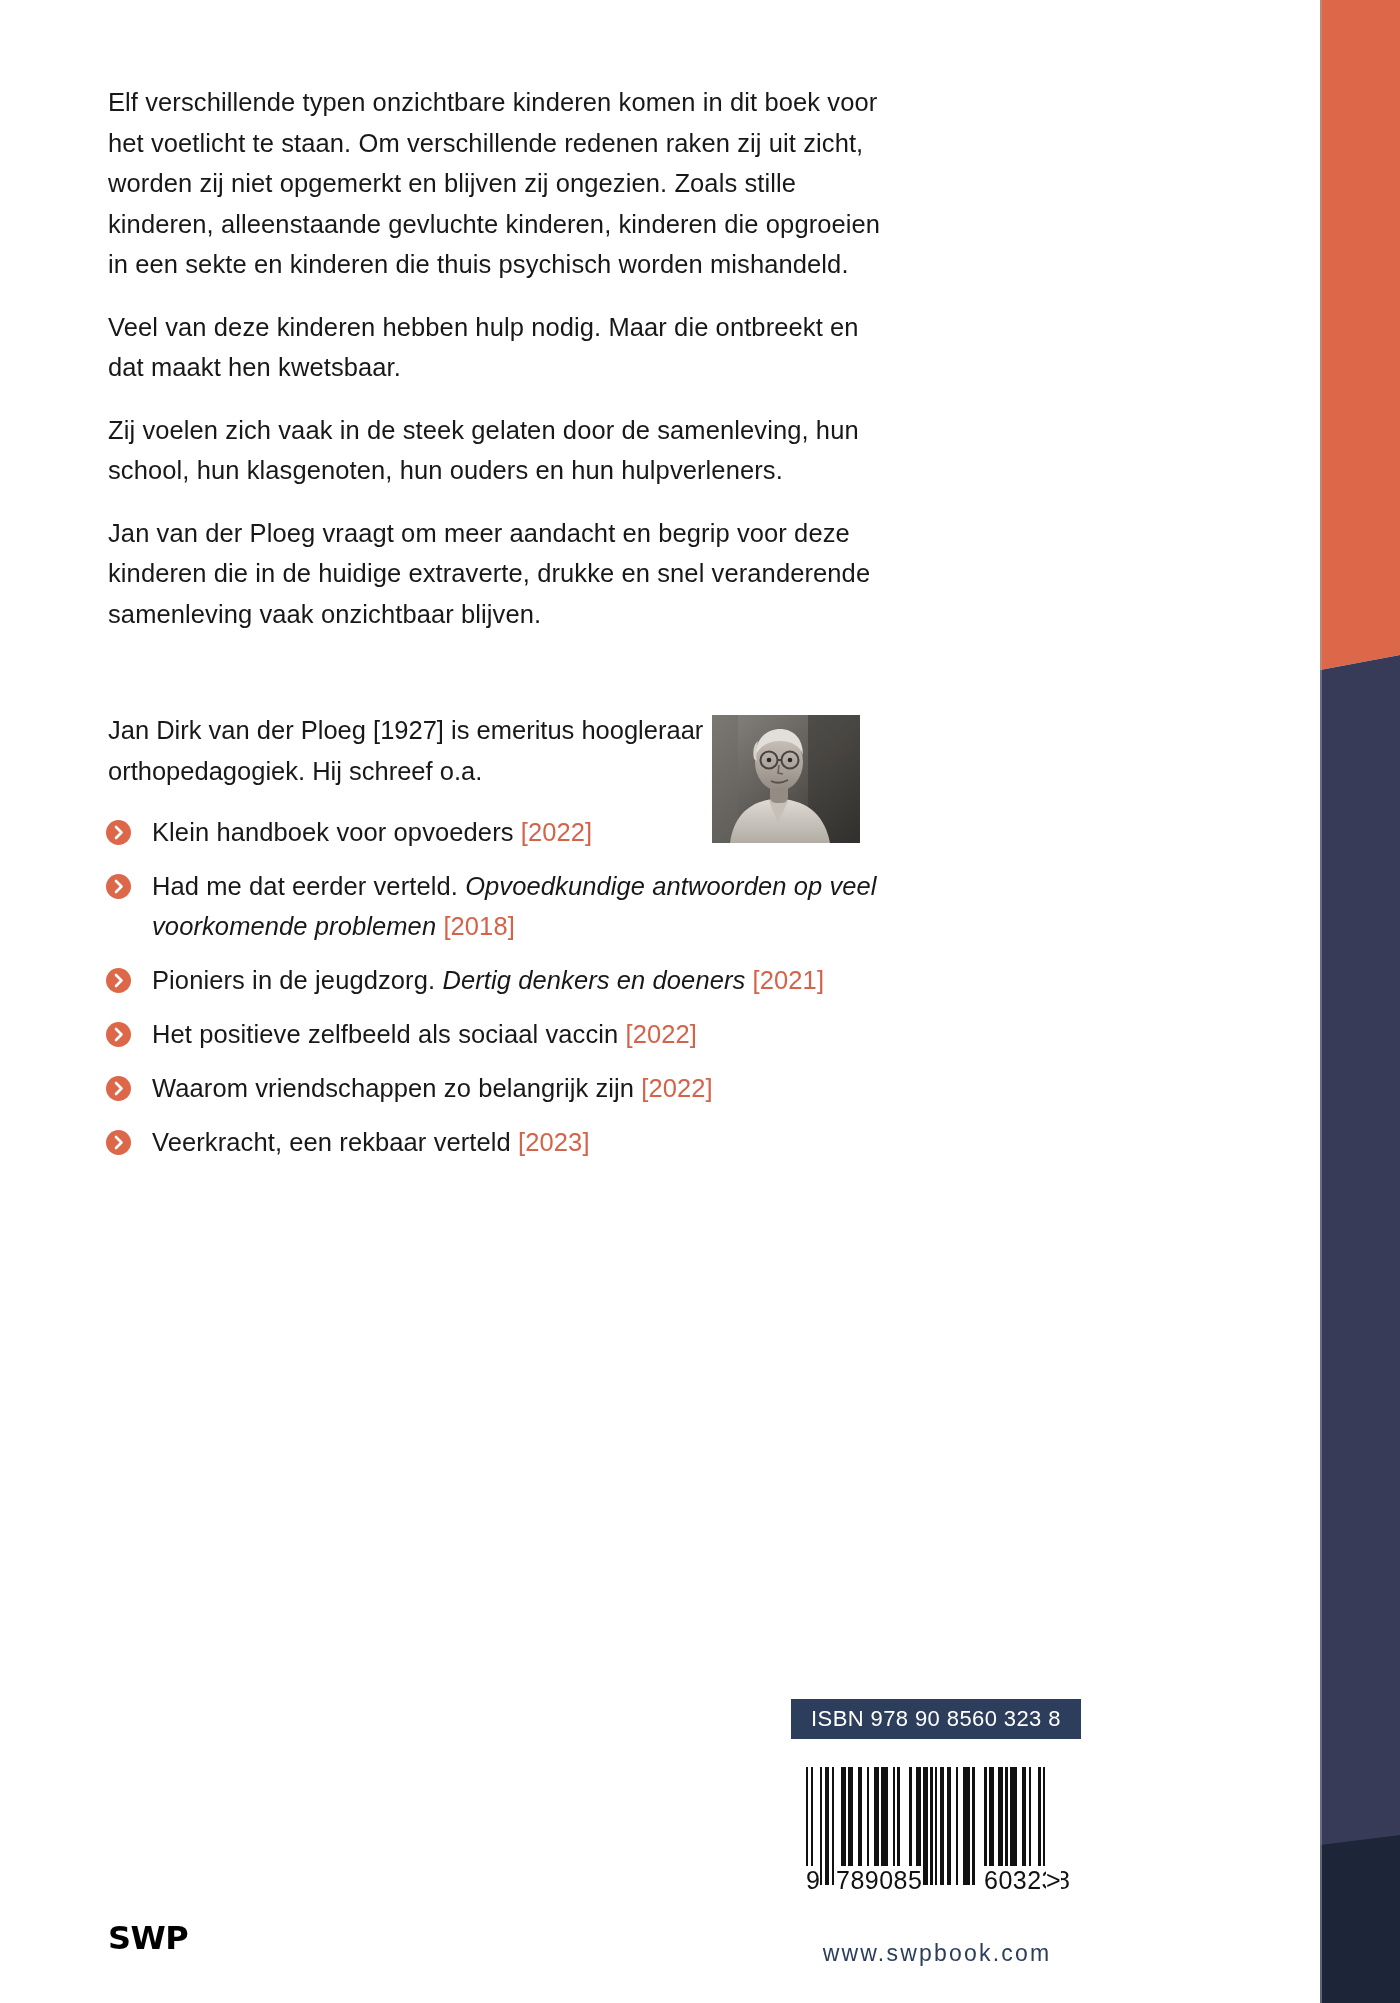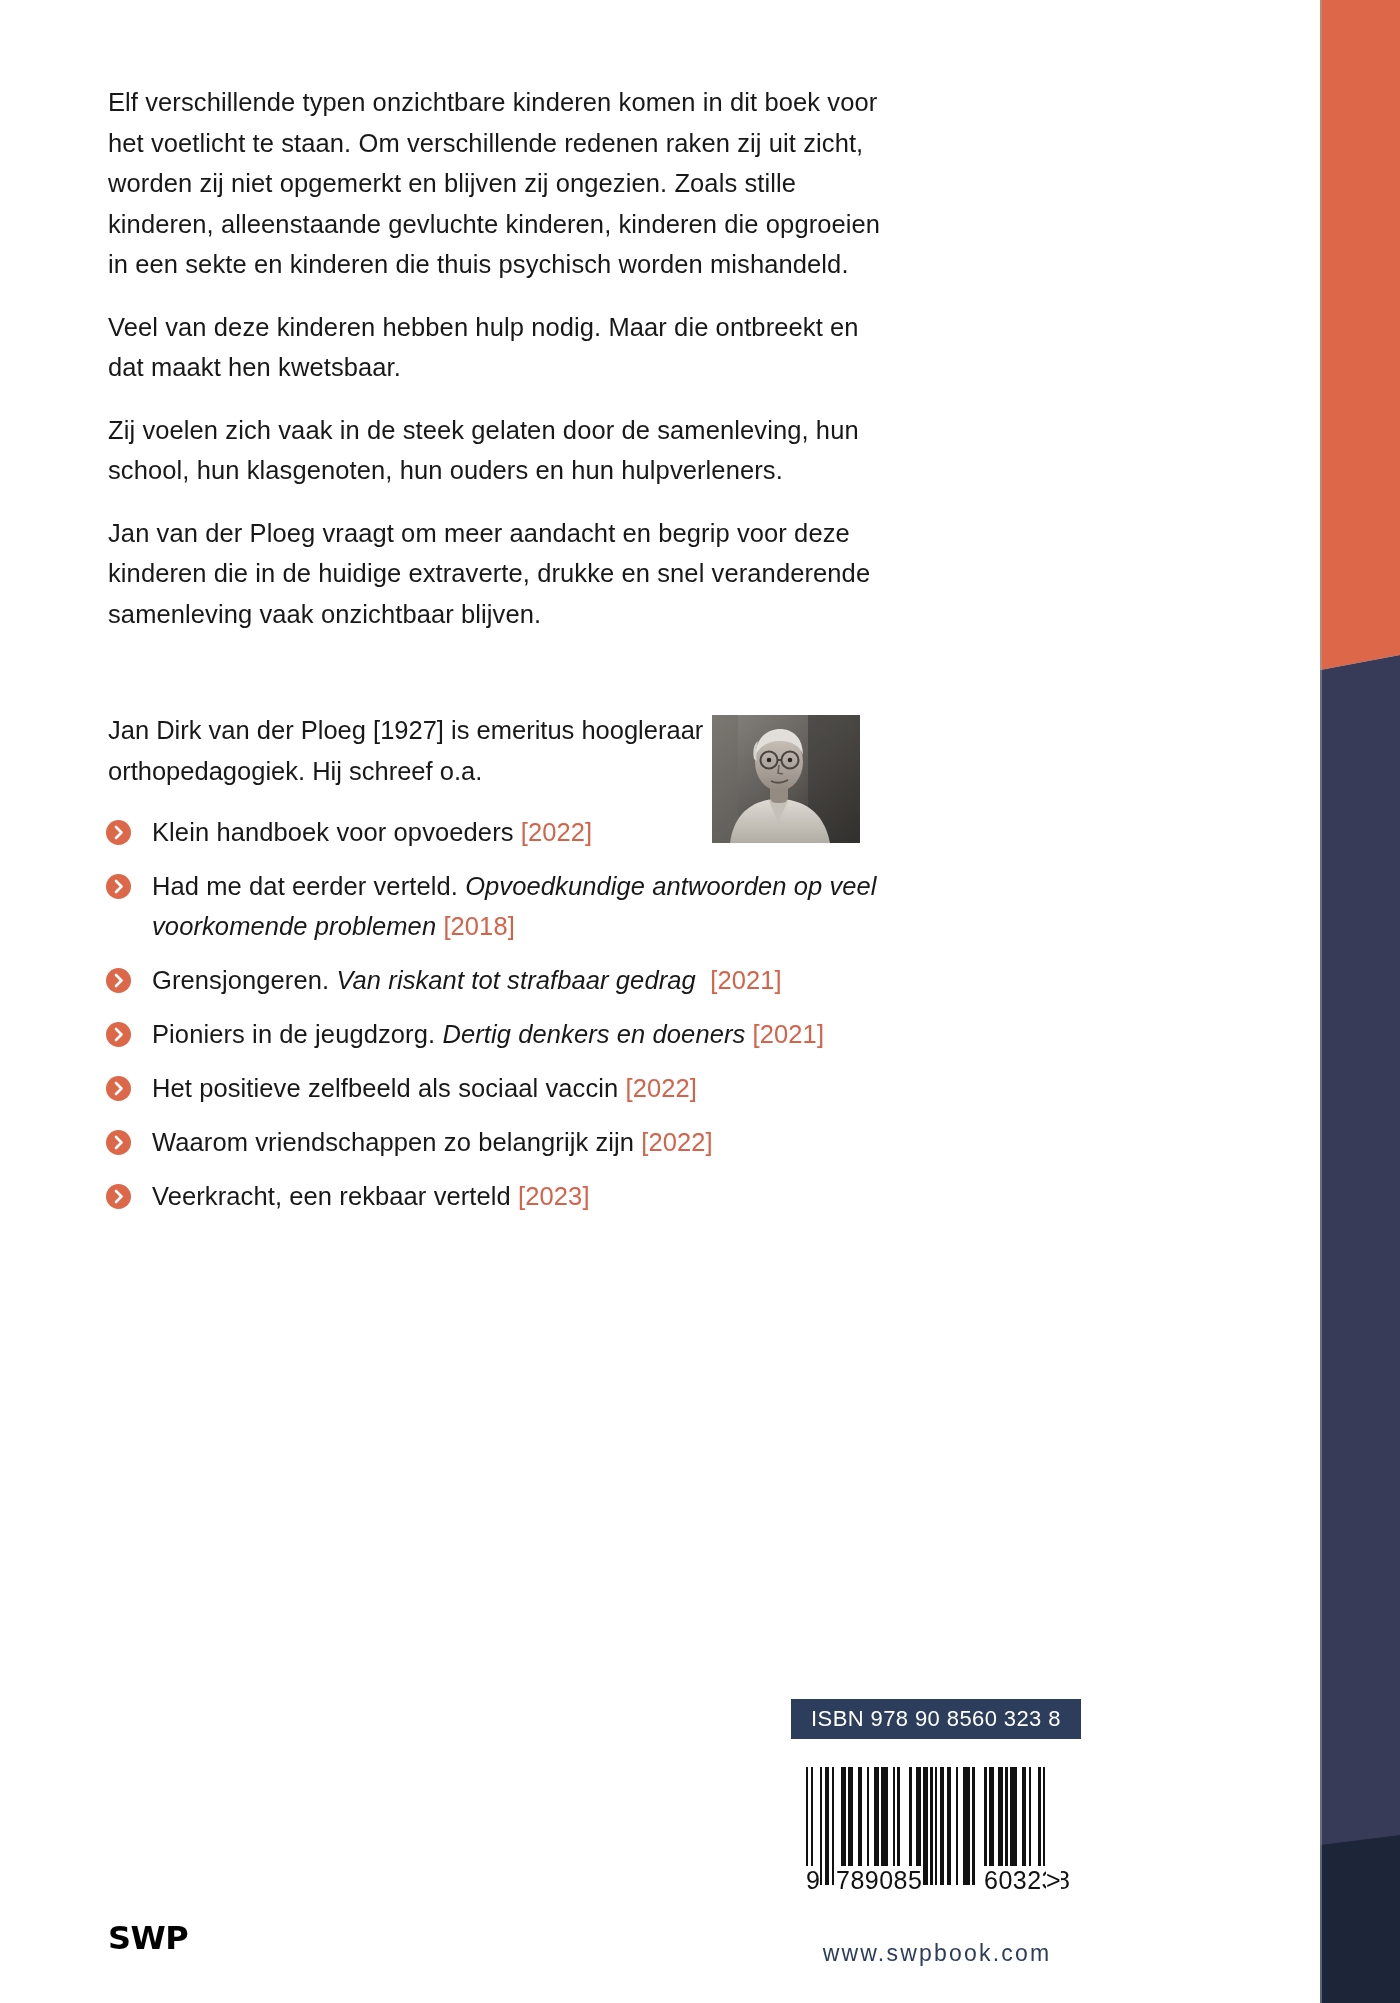--- a/index.html
+++ b/index.html
@@ -174,28 +174,20 @@
 
     <div class="book-row">
       <span class="bullet">
         <svg viewBox="0 0 25 25" aria-hidden="true">
             <path d="M10 7 L15.5 12.5 L10 18" fill="none" stroke="#ffffff" stroke-width="2.6" stroke-linecap="round" stroke-linejoin="round"></path>
           </svg>
       </span>
       <span class="book-text"><span>Had me dat eerder verteld.</span> <span class="it">Opvoedkundige antwoorden op veel voorkomende problemen</span> <span class="yr">[2018]</span></span>
     </div>
 
-    <div class="book-row">
-      <span class="bullet">
-        <svg viewBox="0 0 25 25" aria-hidden="true">
-            <path d="M10 7 L15.5 12.5 L10 18" fill="none" stroke="#ffffff" stroke-width="2.6" stroke-linecap="round" stroke-linejoin="round"></path>
-          </svg>
-      </span>
-      <span class="book-text"><span>Grensjongeren.</span> <span class="it">Van riskant tot strafbaar gedrag</span>&nbsp; <span class="yr">[2021]</span></span>
-    </div>
 
     <div class="book-row">
       <span class="bullet">
         <svg viewBox="0 0 25 25" aria-hidden="true">
             <path d="M10 7 L15.5 12.5 L10 18" fill="none" stroke="#ffffff" stroke-width="2.6" stroke-linecap="round" stroke-linejoin="round"></path>
           </svg>
       </span>
       <span class="book-text"><span>Pioniers in de jeugdzorg.</span> <span class="it">Dertig denkers en doeners</span> <span class="yr">[2021]</span></span>
     </div>
 

